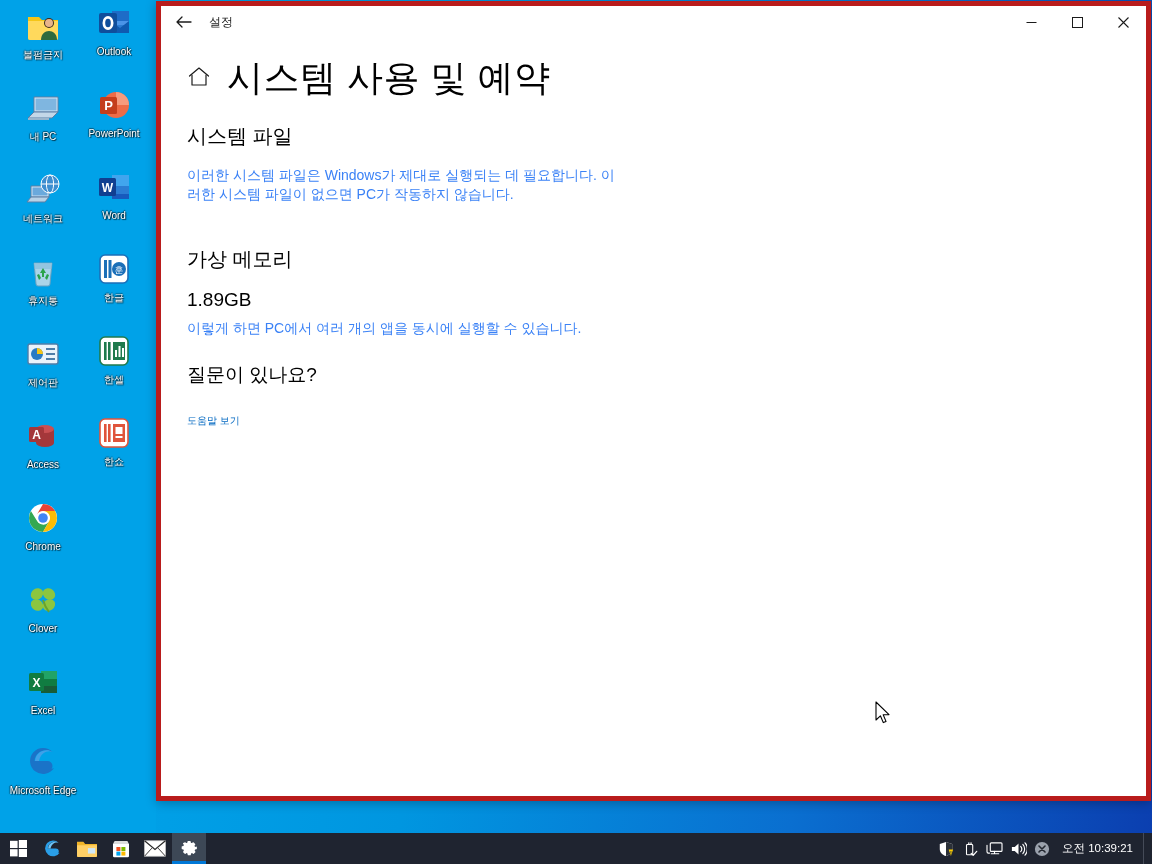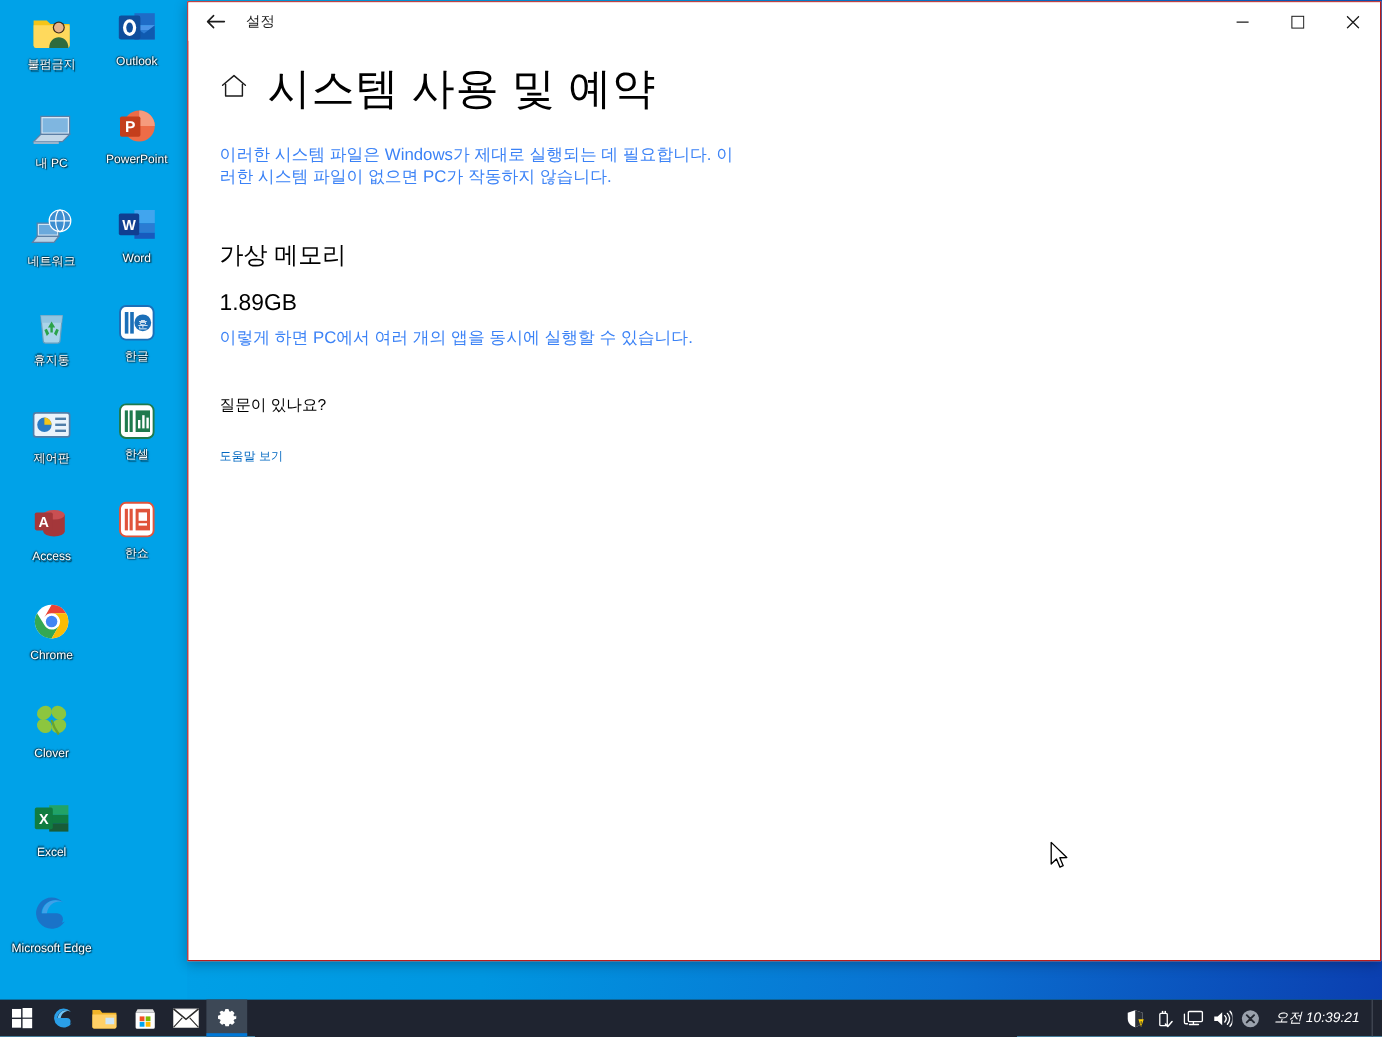--- a/index.html
+++ b/index.html
@@ -56,21 +56,21 @@
     text-shadow: 1px 1px 1px rgba(0,0,0,.75), -1px 0 1px rgba(0,0,0,.55), 0 -1px 1px rgba(0,0,0,.55);
     word-break: keep-all;
   }
 
   
   #settings-window {
     position: absolute;
     left: 156px; top: 1px;
     width: 995px; height: 800px;
     background: #ffffff;
-    border: 1px solid #b91c1c;
+    border: 5px solid #b91c1c;
     box-sizing: border-box;
     box-shadow: 0 2px 10px rgba(0,0,0,.28);
   }
   #title-bar {
     position: relative;
     height: 32px;
     background: #ffffff;
     display: flex;
     align-items: center;
   }
@@ -114,21 +114,21 @@
   #content {
     padding: 20px 26px 0 26px;
   }
   .section-heading {
     font-size: 20px;
     font-weight: 400;
     color: #000000;
     margin: 0 0 16px 0;
   }
   .section-heading.second { margin-top: 42px; }
-  .section-heading.third { margin-top: 38px; font-size: 13px; }
+  .section-heading.third { margin-top: 24px; font-size: 19px; }
   .size-value {
     font-size: 19px;
     font-weight: 400;
     color: #000000;
     margin: 0 0 8px 0;
   }
   .body-text {
     font-size: 14px;
     line-height: 19px;
     color: #3b82f6;
@@ -176,21 +176,20 @@
     left: 0; bottom: 0;
     width: 100%; height: 3px;
     background: #0078d7;
   }
   #taskbar-spacer { flex: 1; height: 31px; }
   #tray {
     display: flex;
     align-items: center;
     height: 31px;
     padding-right: 2px;
-    font-style: italic;
   }
   .tray-icon {
     width: 24px; height: 31px;
     display: flex; align-items: center; justify-content: center;
     cursor: default;
   }
   #clock {
     color: #ffffff;
     font-size: 11.5px;
     padding: 0 10px 0 8px;
@@ -463,20 +462,21 @@
         <svg width="24" height="24" viewBox="0 0 24 24">
           <path d="M2.5 11 L12 3 L21.5 11" stroke="#1b1b1b" stroke-width="1.2" fill="none" stroke-linecap="round" stroke-linejoin="round"></path>
           <path d="M5 10.2 V20 H19 V10.2" stroke="#1b1b1b" stroke-width="1.2" fill="none" stroke-linecap="round" stroke-linejoin="round"></path>
         </svg>
       </div>
       <div id="page-title">시스템 사용 및 예약</div>
     </div>
 
     <div id="content">
 
+      <h2 class="section-heading">시스템 파일</h2>
       <p class="body-text">이러한 시스템 파일은 Windows가 제대로 실행되는 데 필요합니다. 이러한 시스템 파일이 없으면 PC가 작동하지 않습니다.</p>
 
       <h2 class="section-heading second">가상 메모리</h2>
       <div class="size-value">1.89GB</div>
       <p class="body-text wide">이렇게 하면 PC에서 여러 개의 앱을 동시에 실행할 수 있습니다.</p>
 
       <h2 class="section-heading third">질문이 있나요?</h2>
       <a id="help-link" href="#">도움말 보기</a>
 
     </div>

